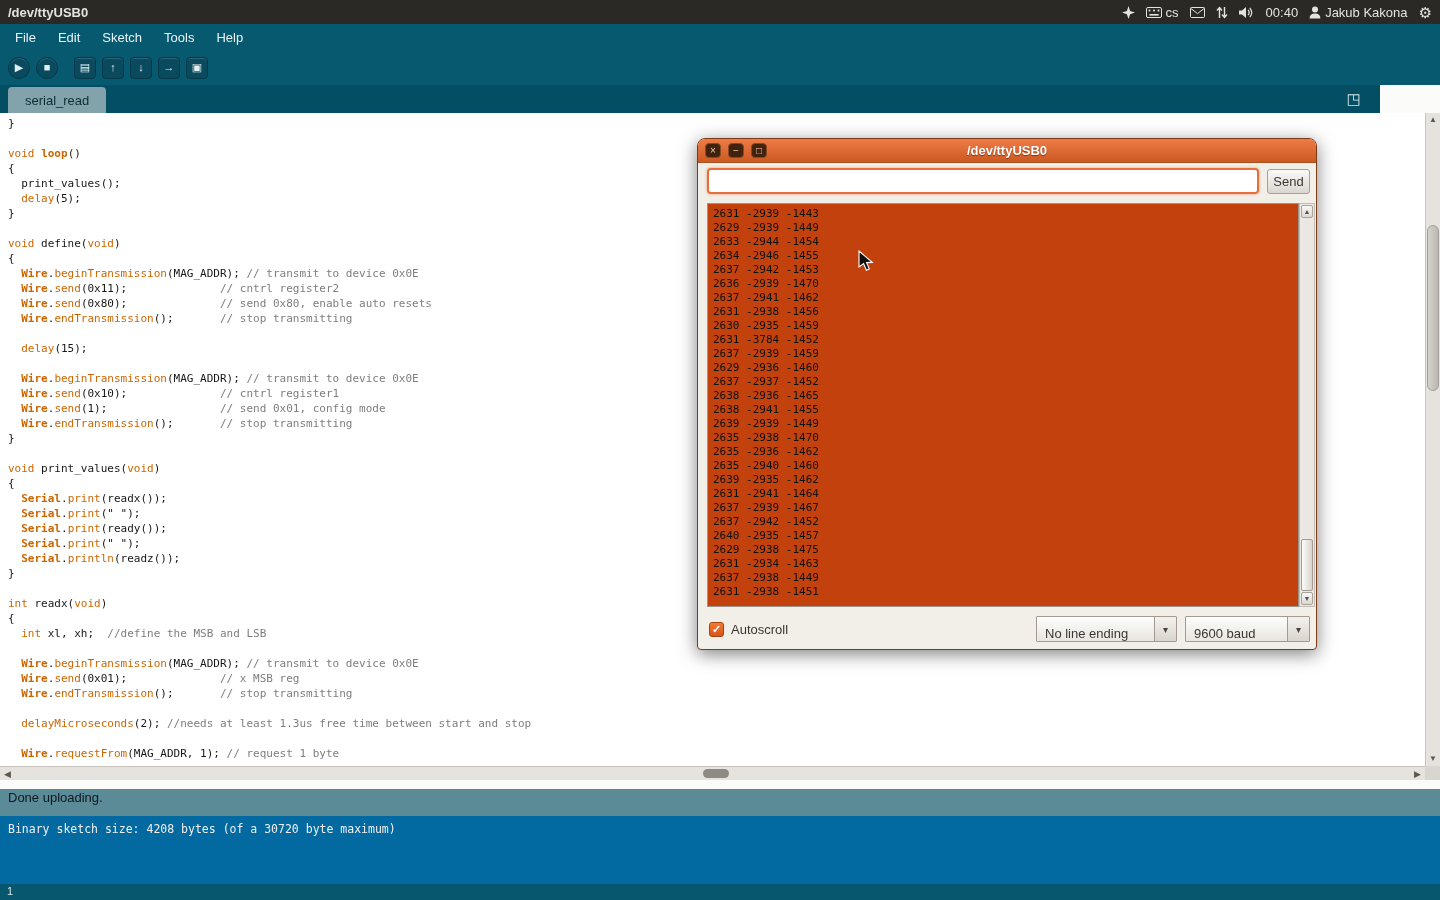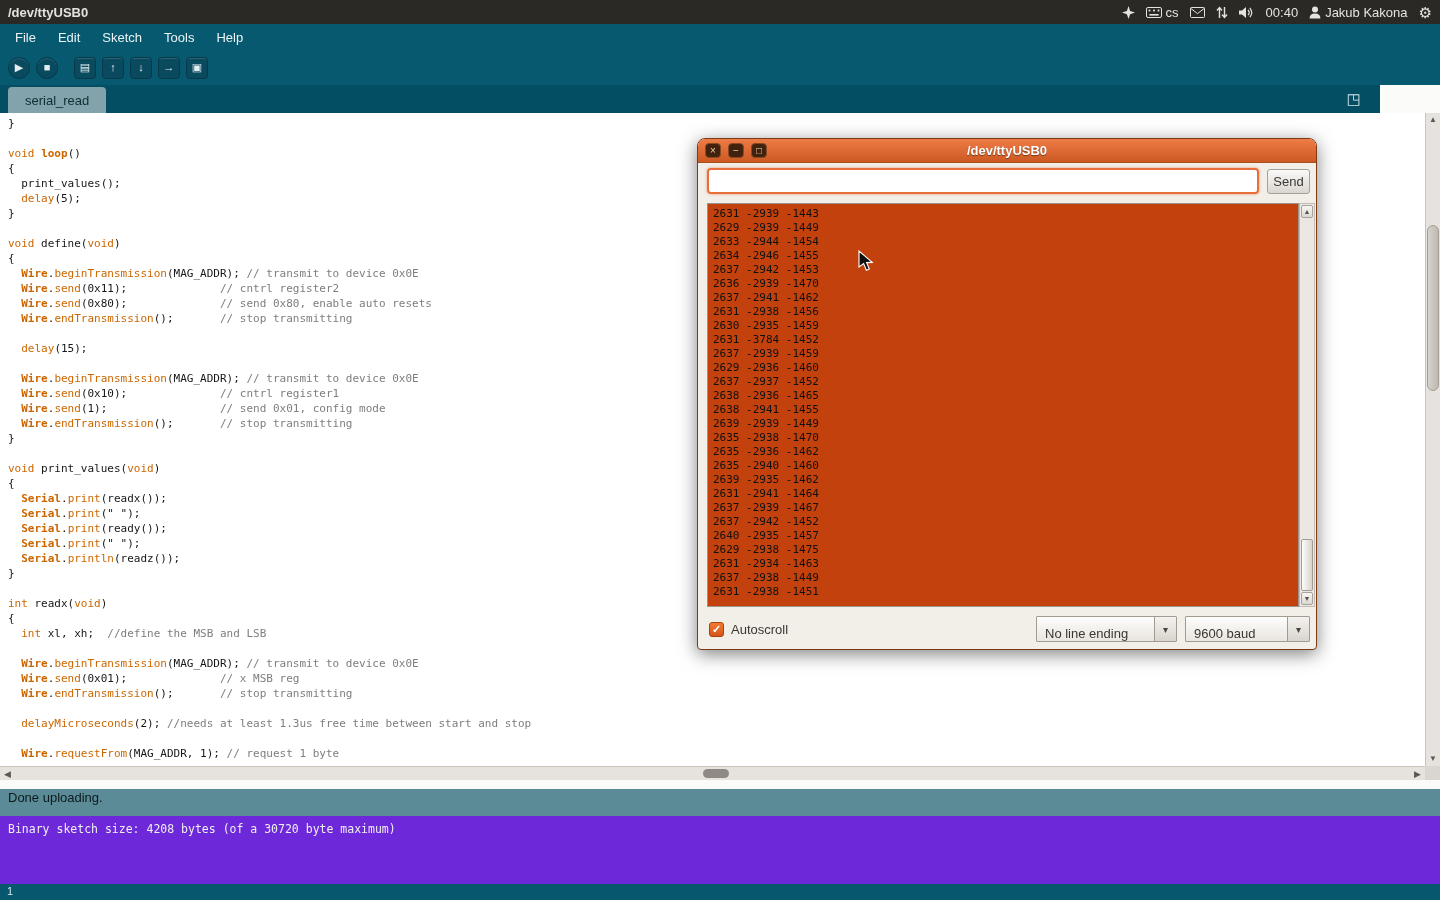--- a/index.html
+++ b/index.html
@@ -45,21 +45,21 @@
   .sb-arrow{position:absolute;color:#5c5750;font-size:8px;line-height:8px;width:100%;text-align:center}
   .hsb{position:absolute;left:0;top:766px;width:1425px;height:14px;background:#e6e3de;border-top:1px solid #c9c4bd}
   .hsb .thumb{position:absolute;left:703px;top:2px;width:26px;height:9px;background:#8f8a83;border-radius:5px}
   .hsb .la,.hsb .ra{position:absolute;top:2px;color:#5c5750;font-size:9px;line-height:10px}
   .hsb .la{left:4px}.hsb .ra{right:4px}
   .sb-corner{position:absolute;left:1425px;top:766px;width:15px;height:14px;background:#d9d5cf}
 
   
   .gapstrip{position:absolute;left:0;top:780px;width:1440px;height:9px;background:#fbfbfa}
   .statusbar{position:absolute;left:0;top:789px;width:1440px;height:27px;background:#5a8b97;color:#0c1a1d;font-size:13px;display:flex;align-items:flex-end;padding:16px 8px}
-  .console{position:absolute;left:0;top:816px;width:1440px;height:68px;background:#6d28d9;color:#efefef;font-family:"DejaVu Sans Mono",monospace;font-size:11.5px;line-height:15px;padding:6px 8px}
+  .console{position:absolute;left:0;top:816px;width:1440px;height:68px;background:#0369a1;color:#efefef;font-family:"DejaVu Sans Mono",monospace;font-size:11.5px;line-height:15px;padding:6px 8px}
   .footerbar{position:absolute;left:0;top:884px;width:1440px;height:16px;background:#07586f;color:#d5e6ea;font-size:11px;padding:1px 7px}
 
   
   .swin{position:absolute;left:697px;top:138px;width:620px;height:512px;background:#f2efe9;border:1px solid #7c3a16;border-radius:8px 8px 4px 4px;box-shadow:0 4px 18px rgba(0,0,0,.5);z-index:70}
   .titlebar{position:relative;height:24px;background:linear-gradient(#ee7c47,#cd5922);border-radius:7px 7px 0 0;display:flex;align-items:center;border-bottom:1px solid #a8511f}
   .title-text{position:absolute;left:0;right:0;text-align:center;color:#fff;font-weight:bold;font-size:13px;text-shadow:0 1px 1px rgba(0,0,0,.45)}
   .winbtn{width:16px;height:15px;margin-left:7px;background:#40220f;border:1px solid #8a4a20;border-radius:4px;color:#f5cfae;font-size:10px;line-height:10px;display:flex;align-items:center;justify-content:center;z-index:2}
   .serial-input{position:absolute;left:9px;top:29px;width:552px;height:26px;border:2px solid #e96f3a;border-radius:4px;padding:0 6px;font-size:13px;font-family:"Liberation Sans",sans-serif;outline:none;box-shadow:0 0 3px rgba(233,111,58,.65);background:#fff}
   .send-btn{position:absolute;left:569px;top:30px;width:43px;height:25px;background:linear-gradient(#fbfaf8,#dad5cf);border:1px solid #a7a099;border-radius:3px;font-size:13px;color:#3c3834;display:flex;align-items:center;justify-content:center}
   .serial-output{position:absolute;left:9px;top:64px;width:592px;height:404px;background:#c2410c;border:1px solid #9c948b;overflow:hidden;padding:3px 0 0 5px}

